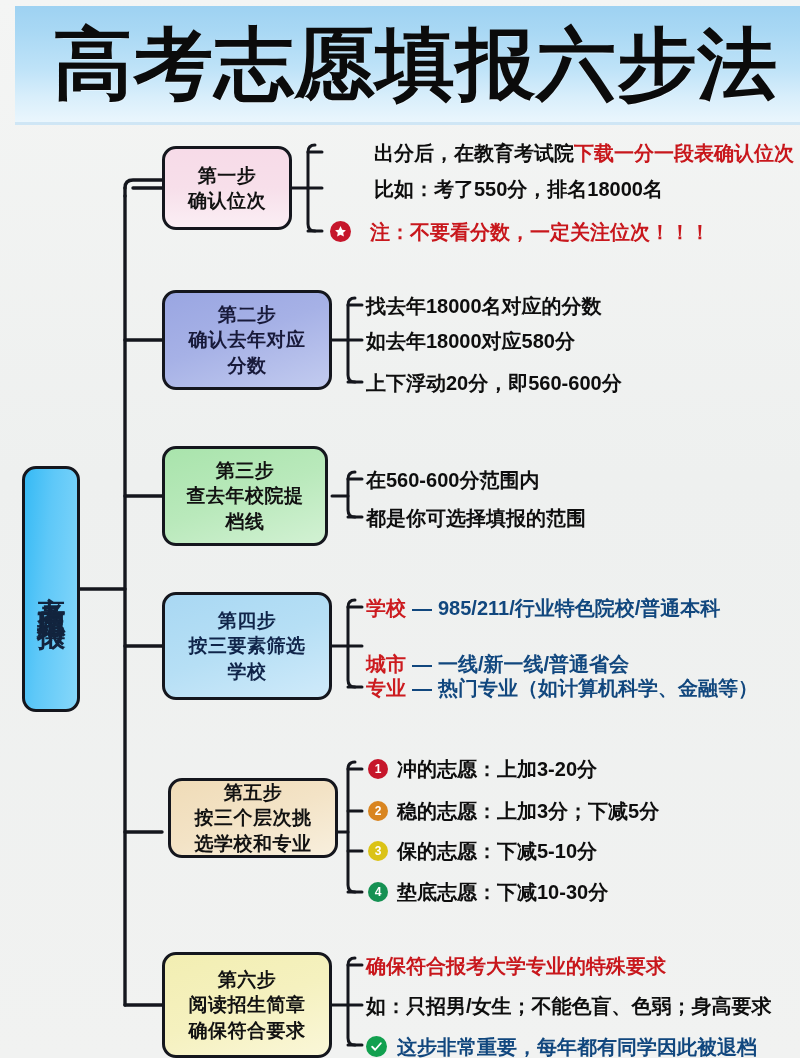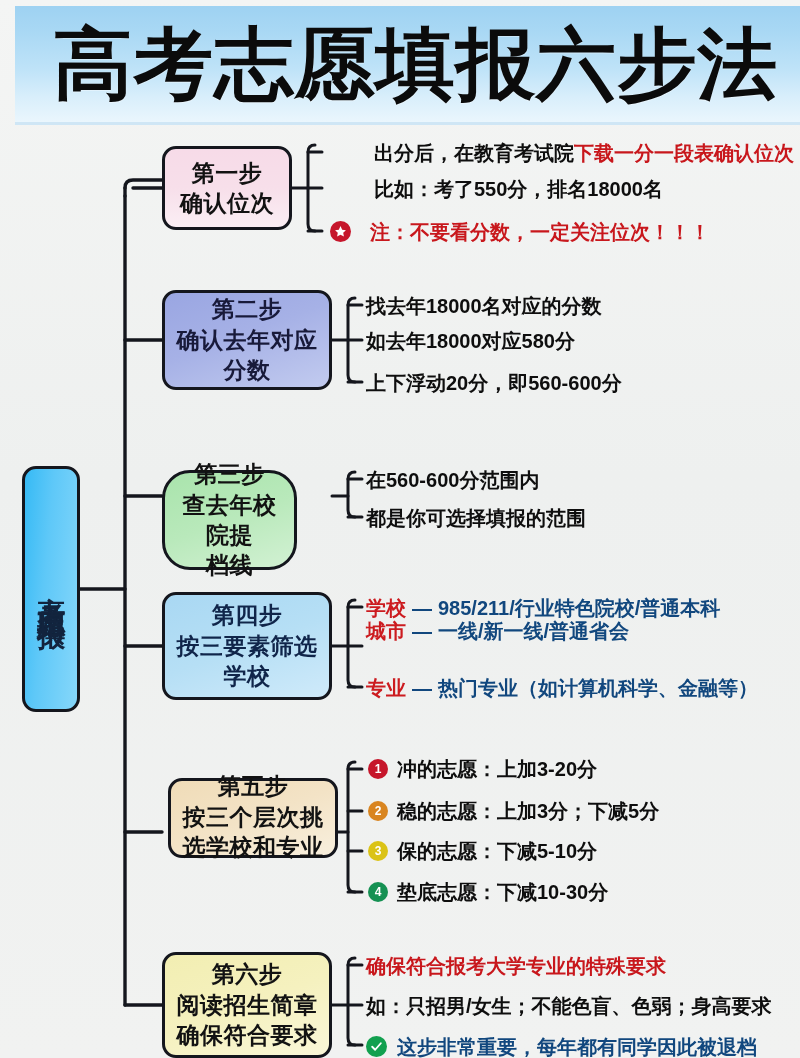--- a/index.html
+++ b/index.html
@@ -51,31 +51,31 @@
   svg.wires { position:absolute; left:0; top:0; width:800px; height:1058px; pointer-events:none; }
 
   
   .step-box {
     position: absolute;
     border: 3px solid #14161d; border-radius: 14px;
     display: flex; align-items: center; justify-content: center;
     text-align: center; padding: 4px 6px;
   }
   .step-title {
-    font-size: 23px; font-weight: 700; line-height: 1.32; color: #121212;
+    font-size: 19px; font-weight: 700; line-height: 1.32; color: #121212;
     letter-spacing: .5px;
   }
 
   .s1 { left:162px; top:146px;  width:130px; height:84px;
         background: linear-gradient(180deg,#f7dbe8 0%, #f7dfea 50%, #fbeef4 100%); }
   .s2 { left:162px; top:290px;  width:170px; height:100px;
         background: linear-gradient(160deg,#9aa6e2 0%, #a6b1e6 45%, #c2cbef 100%); }
   .s2 .step-title { color:#181a3a; }
-  .s3 { left:162px; top:470px;  width:135px; height:100px;
-        background: linear-gradient(160deg,#a9e4ac 0%, #b9e9bb 50%, #d2f1d3 100%); border-radius: 28px; }
+  .s3 { left:162px; top:446px;  width:166px; height:100px;
+        background: linear-gradient(160deg,#a9e4ac 0%, #b9e9bb 50%, #d2f1d3 100%); }
   .s4 { left:162px; top:592px;  width:170px; height:108px;
         background: linear-gradient(160deg,#a9d8f3 0%, #b6dff5 50%, #cfeafa 100%); }
   .s4 .step-title { color:#10254a; }
   .s5 { left:168px; top:778px;  width:170px; height:80px;
         background: linear-gradient(160deg,#f0dcb8 0%, #f3e3c6 50%, #f8efdd 100%); font-family: Liberation Serif, serif; }
   .s6 { left:162px; top:952px;  width:170px; height:106px;
         background: linear-gradient(160deg,#f2eeb2 0%, #f5f1bf 50%, #faf7d8 100%); }
 
   
   .items { position: absolute; }
@@ -253,21 +253,21 @@
       <div>按三要素筛选</div>
       <div>学校</div>
     </div>
   </div>
   <div class="items">
     <div class="item" style="left:366px; top:598px;">
       <span class="redlbl">学校</span>
       <span class="dash">—</span>
       <span class="blue">985/211/行业特色院校/普通本科</span>
     </div>
-    <div class="item" style="left:366px; top:621px;">
+    <div class="item" style="left:366px; top:654px;">
       <span class="redlbl">城市</span>
       <span class="dash">—</span>
       <span class="blue">一线/新一线/普通省会</span>
     </div>
     <div class="item" style="left:366px; top:678px;align-items:center;">
       <span class="redlbl">专业</span>
       <span class="dash">—</span>
       <span class="blue">热门专业（如计算机科学、金融等）</span>
     </div>
   </div>

